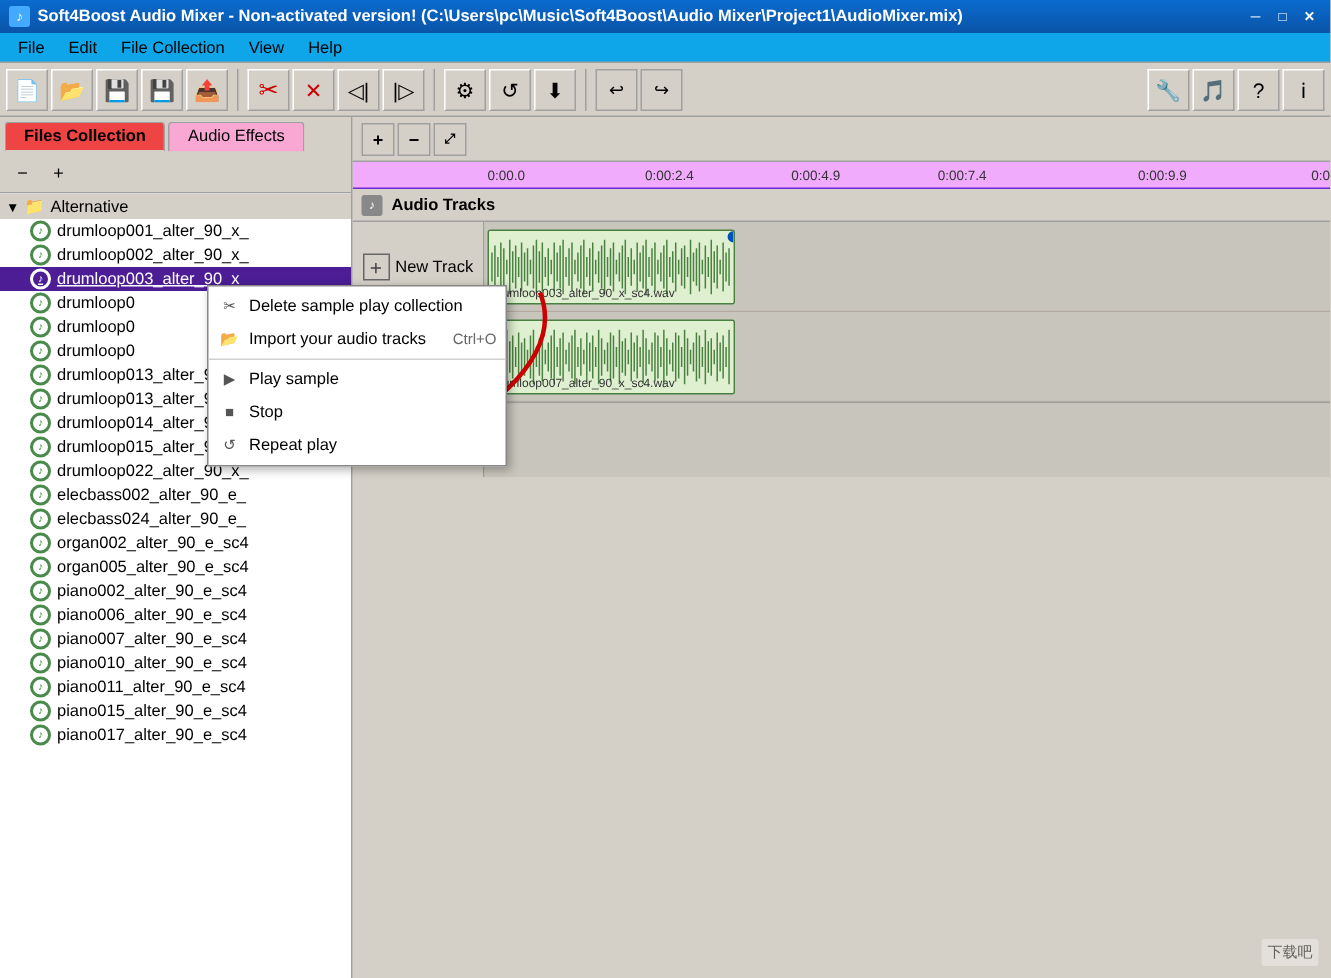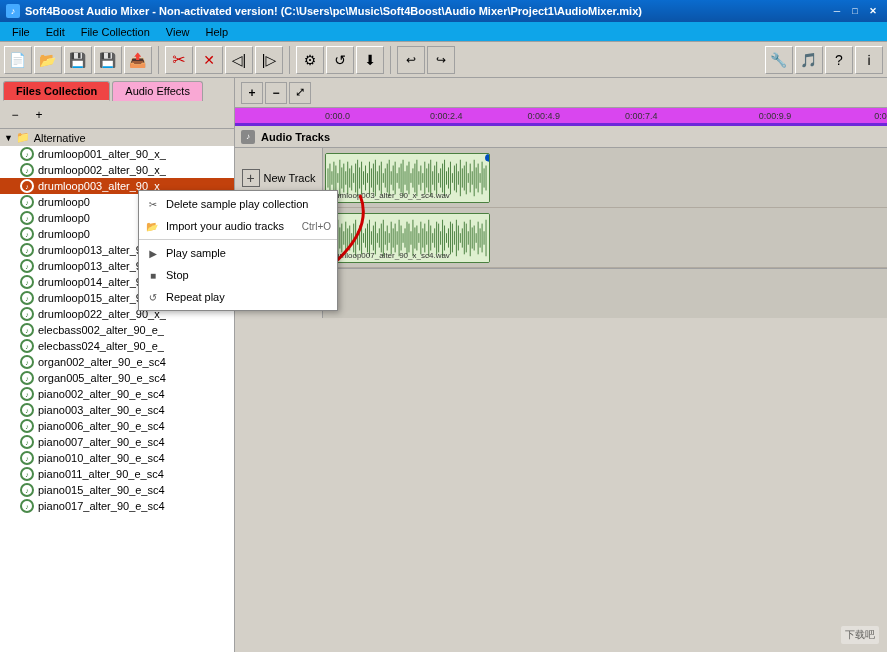--- a/index.html
+++ b/index.html
@@ -159,21 +159,21 @@
     .file-item {
       display: flex;
       align-items: center;
       padding: 1px 6px 1px 20px;
       font-size: 11px;
       cursor: pointer;
       white-space: nowrap;
       overflow: hidden;
       text-align: right;
     }
-    .file-item.selected { background: #c2410c; color: white; }
+    .file-item.selected { background: #4c1d95; color: white; text-decoration: underline; }
     .file-icon {
       width: 14px; height: 14px;
       margin-right: 4px;
       flex-shrink: 0;
       border-radius: 50%;
       border: 2px solid #4a8a4a;
       display: flex; align-items: center; justify-content: center;
       font-size: 7px;
       color: #4a8a4a;
     }
@@ -209,27 +209,27 @@
 
     
     .timeline-area {
       flex: 1;
       display: flex;
       flex-direction: column;
       overflow: hidden;
     }
     .timeline-ruler {
       height: 18px;
-      background: #d946ef;
+      background: #f0abfc;
       display: flex;
       align-items: center;
       font-size: 9px;
       color: #333;
       padding-left: 90px;
-      border-bottom: 3px solid #6d28d9;
+      border-bottom: 1px solid #6d28d9;
       overflow: hidden;
       position: relative;
     }
     .ruler-marks {
       display: flex;
       position: absolute;
       left: 90px;
     }
 
     .track-area {
@@ -554,24 +554,20 @@
         <div class="file-icon">♪</div>
         <span>organ002_alter_90_e_sc4</span>
       </div>
       <div class="file-item">
         <div class="file-icon">♪</div>
         <span>organ005_alter_90_e_sc4</span>
       </div>
       <div class="file-item">
         <div class="file-icon">♪</div>
         <span>piano002_alter_90_e_sc4</span>
-      </div>
-      <div class="file-item">
-        <div class="file-icon">♪</div>
-        <span>piano003_alter_90_e_sc4</span>
       </div>
       <div class="file-item">
         <div class="file-icon">♪</div>
         <span>piano006_alter_90_e_sc4</span>
       </div>
       <div class="file-item">
         <div class="file-icon">♪</div>
         <span>piano007_alter_90_e_sc4</span>
       </div>
       <div class="file-item">

